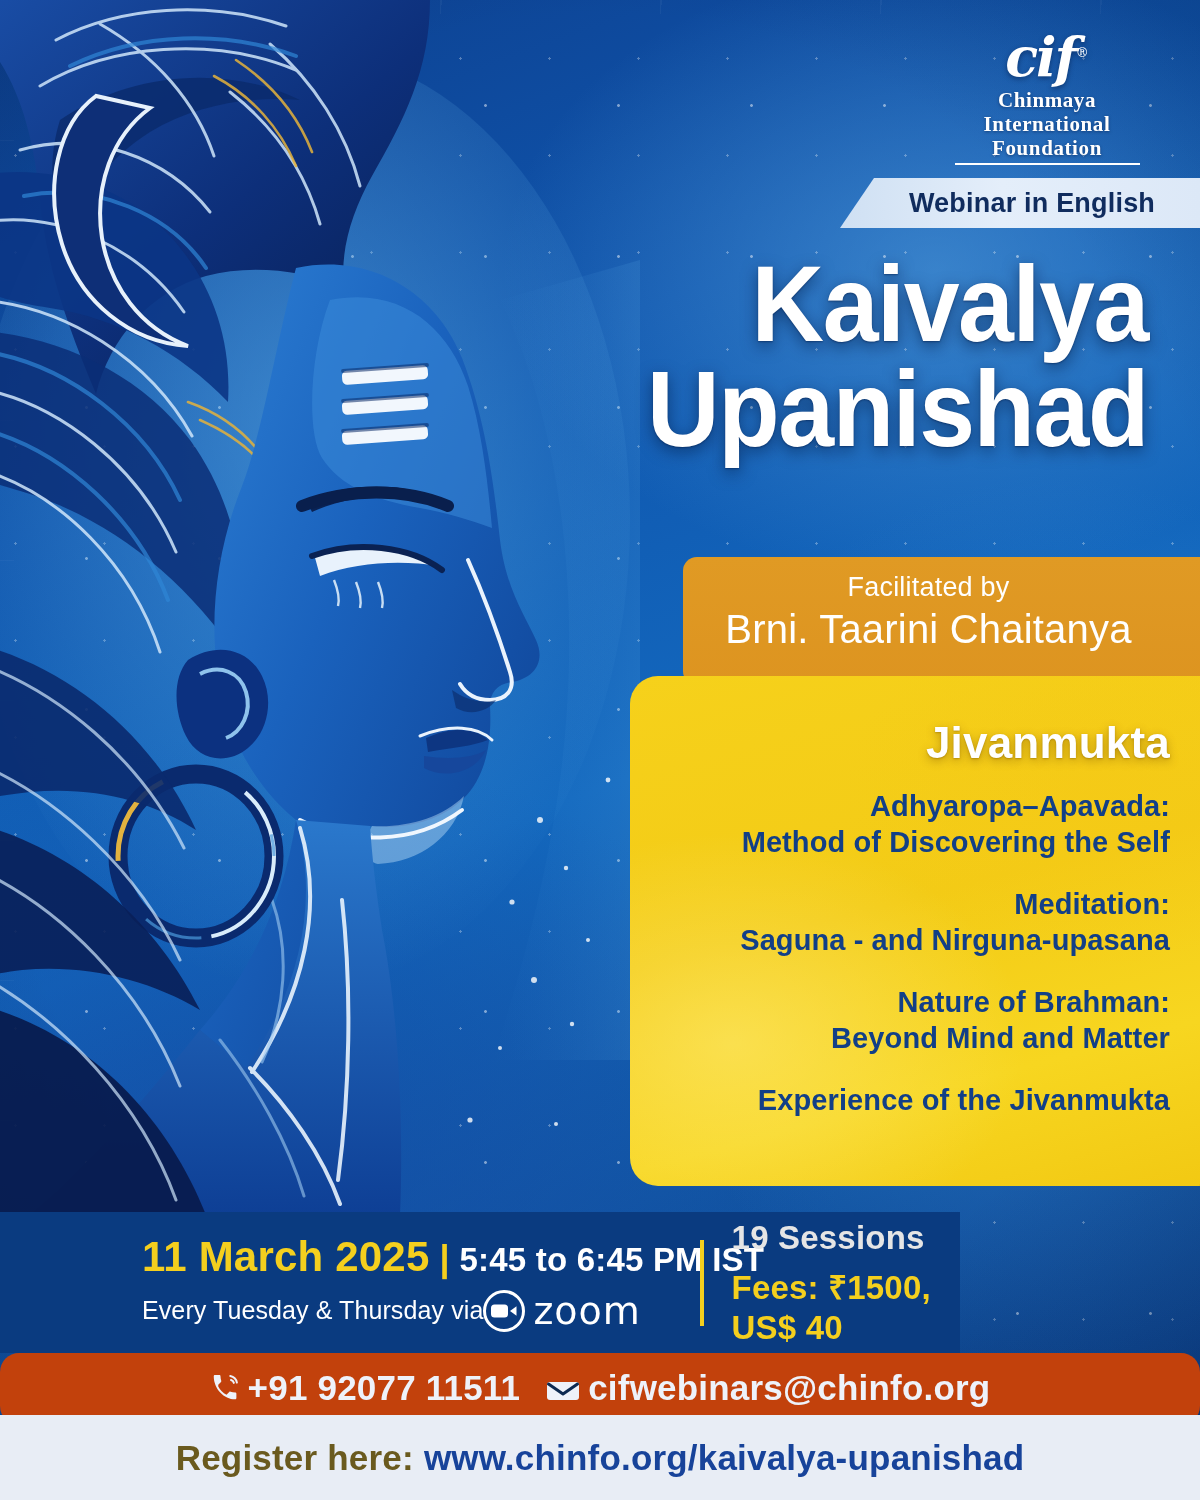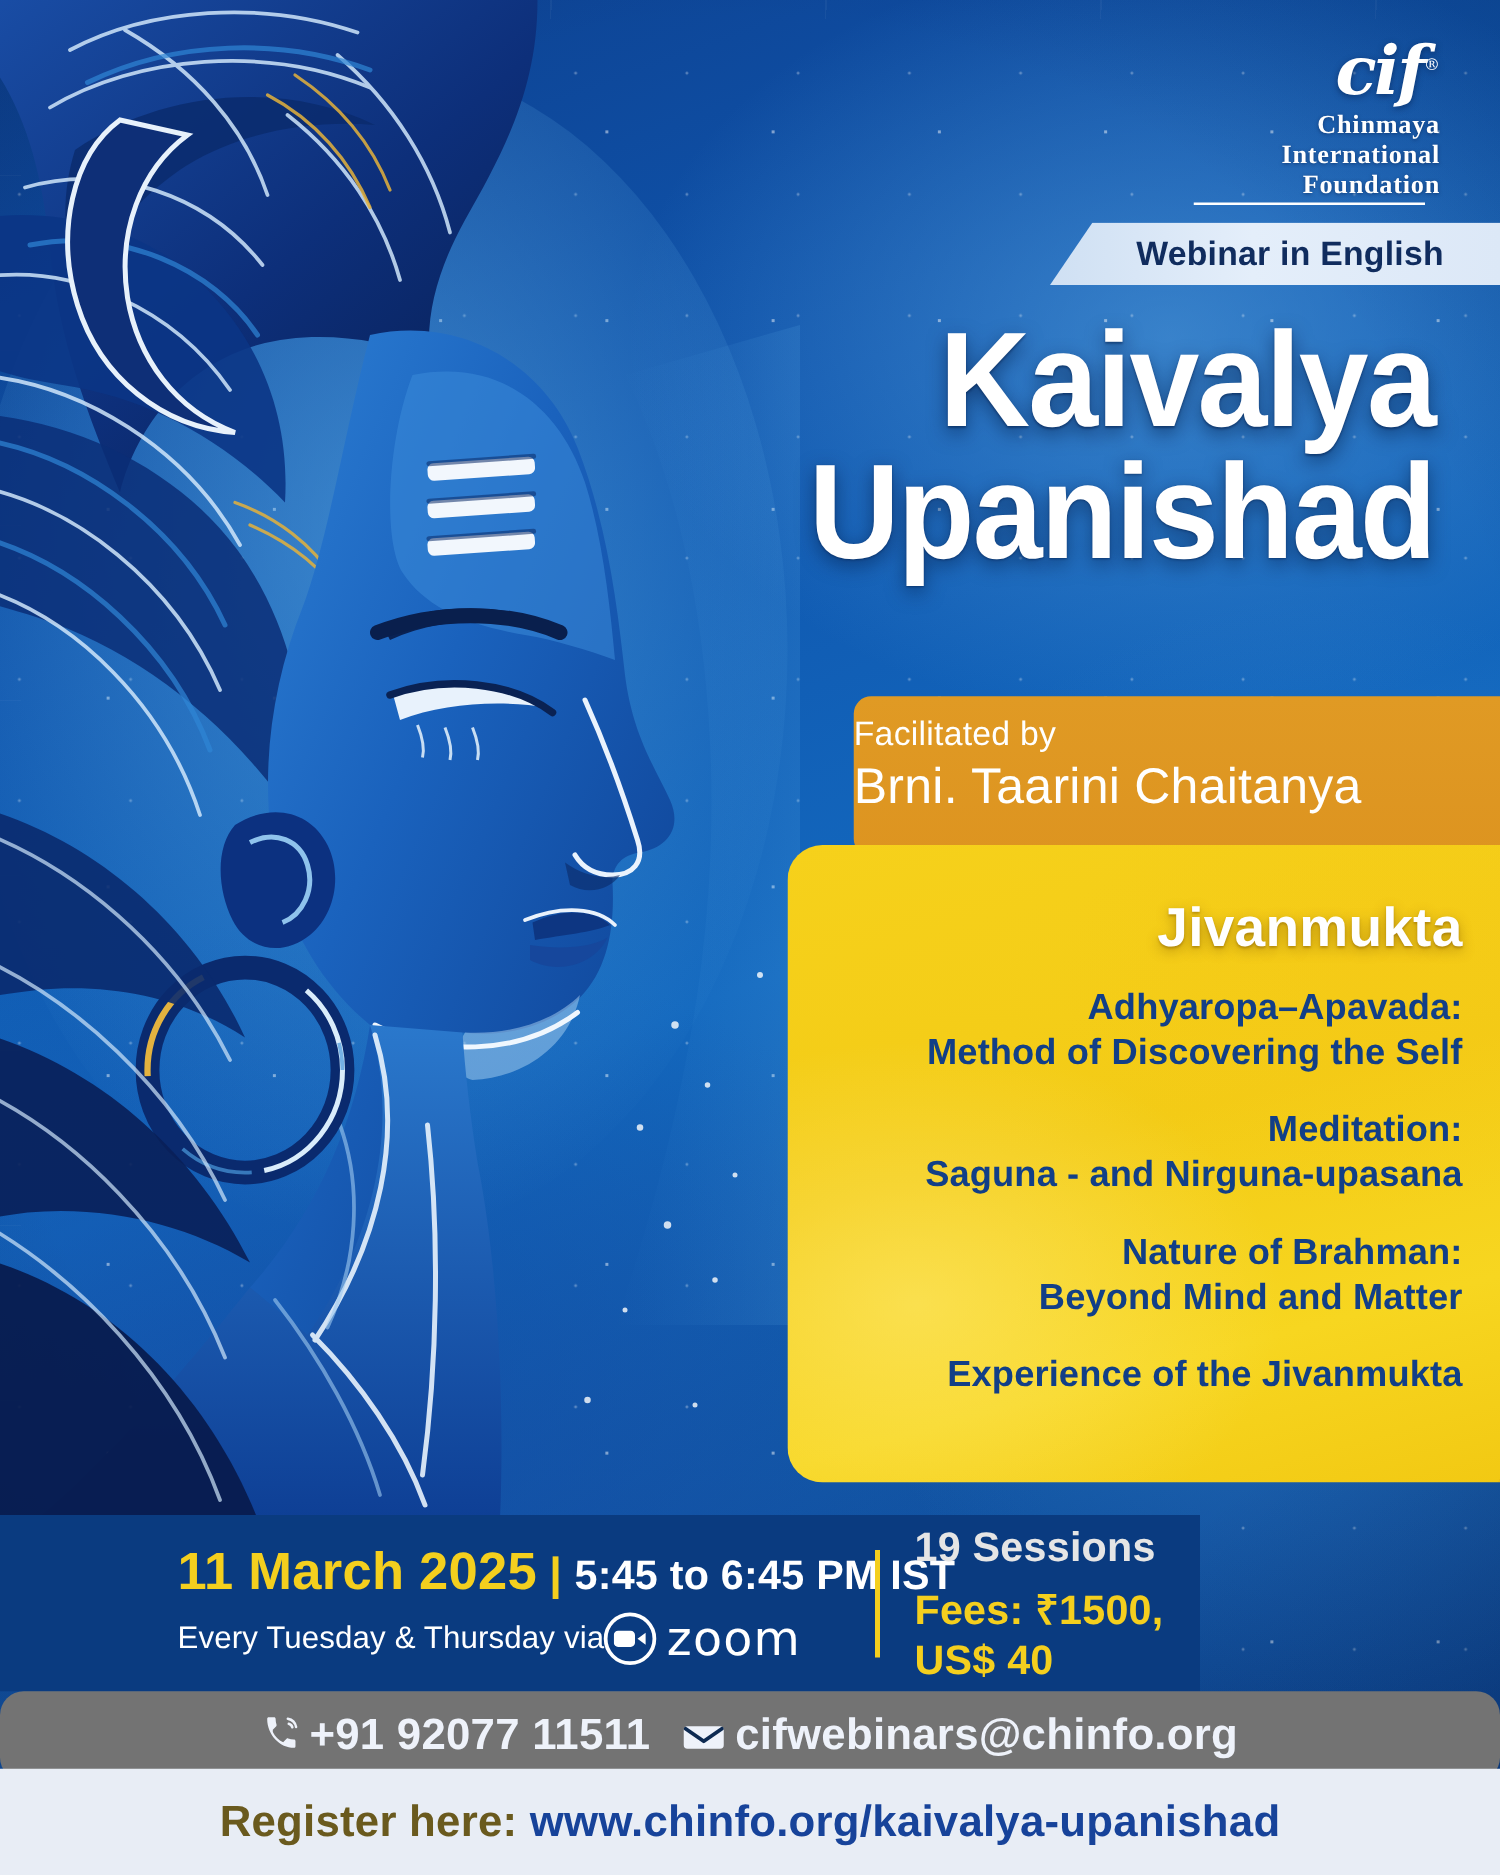--- a/index.html
+++ b/index.html
@@ -52,21 +52,21 @@
   .shiva-wrap {
     position: absolute; left: 0; top: 0;
     width: 640px; height: 1215px;
     overflow: hidden;
   }
   .shiva-wrap svg { display: block; width: 100%; height: 100%; }
 
   
   .logo {
     position: absolute; right: 48px; top: 24px;
-    width: 210px; text-align: right; color: #ffffff;
+    width: 210px; text-align: center; color: #ffffff;
   }
   .logo-cif {
     font-family: "DejaVu Serif", serif;
     font-style: italic; font-weight: 700;
     font-size: 54px; line-height: 58px;
     letter-spacing: -2px;
     text-shadow: 0 2px 5px rgba(0,20,60,.5);
     position: relative; display: inline-block;
   }
   .logo-reg {
@@ -107,21 +107,21 @@
     transform: scaleX(0.93); transform-origin: right top;
   }
   .title .l2 { display: block; }
 
   
   .facilitator {
     position: absolute; left: 683px; top: 557px;
     width: 517px; height: 128px;
     background: linear-gradient(180deg, #e09a24 0%, #dd9420 100%);
     border-radius: 14px 0 0 14px;
-    color: #ffffff; text-align: left;
+    color: #ffffff; text-align: center;
     padding: 14px 26px 0 0;
   }
   .facilitator .by {
     font-size: 27px; font-weight: 400; line-height: 32px;
     letter-spacing: .2px;
   }
   .facilitator .name {
     font-size: 40px; font-weight: 400; line-height: 48px;
     letter-spacing: .2px; margin-top: 2px;
   }
@@ -189,21 +189,21 @@
     width: 5px; height: 86px; background: #f4cf1e; margin: 0 28px 0 0;
   }
   .db-right { }
   .db-sessions { color: #e5e5e5; font-size: 33px; font-weight: 700; letter-spacing: .2px; }
   .db-fees { color: #f4cf1e; font-size: 33px; font-weight: 700; letter-spacing: .2px; margin-top: 7px; }
 
   
   .contactbar {
     position: absolute; left: 0; top: 1353px;
     width: 1200px; height: 72px;
-    background: #737373;
+    background: #c2410c;
     display: flex; align-items: center; justify-content: center;
     color: #e9eef8;
     border-radius: 19px;
   }
   .contact-inner { display: flex; align-items: center; white-space: nowrap; }
   .ci-phone, .ci-mail {
     font-size: 35px; font-weight: 700; letter-spacing: .2px; color: #eef2fa;
   }
   .ci-phone { margin-right: 26px; }
   .icon-phone, .icon-mail { display: inline-block; vertical-align: -3px; margin-right: 8px; }

